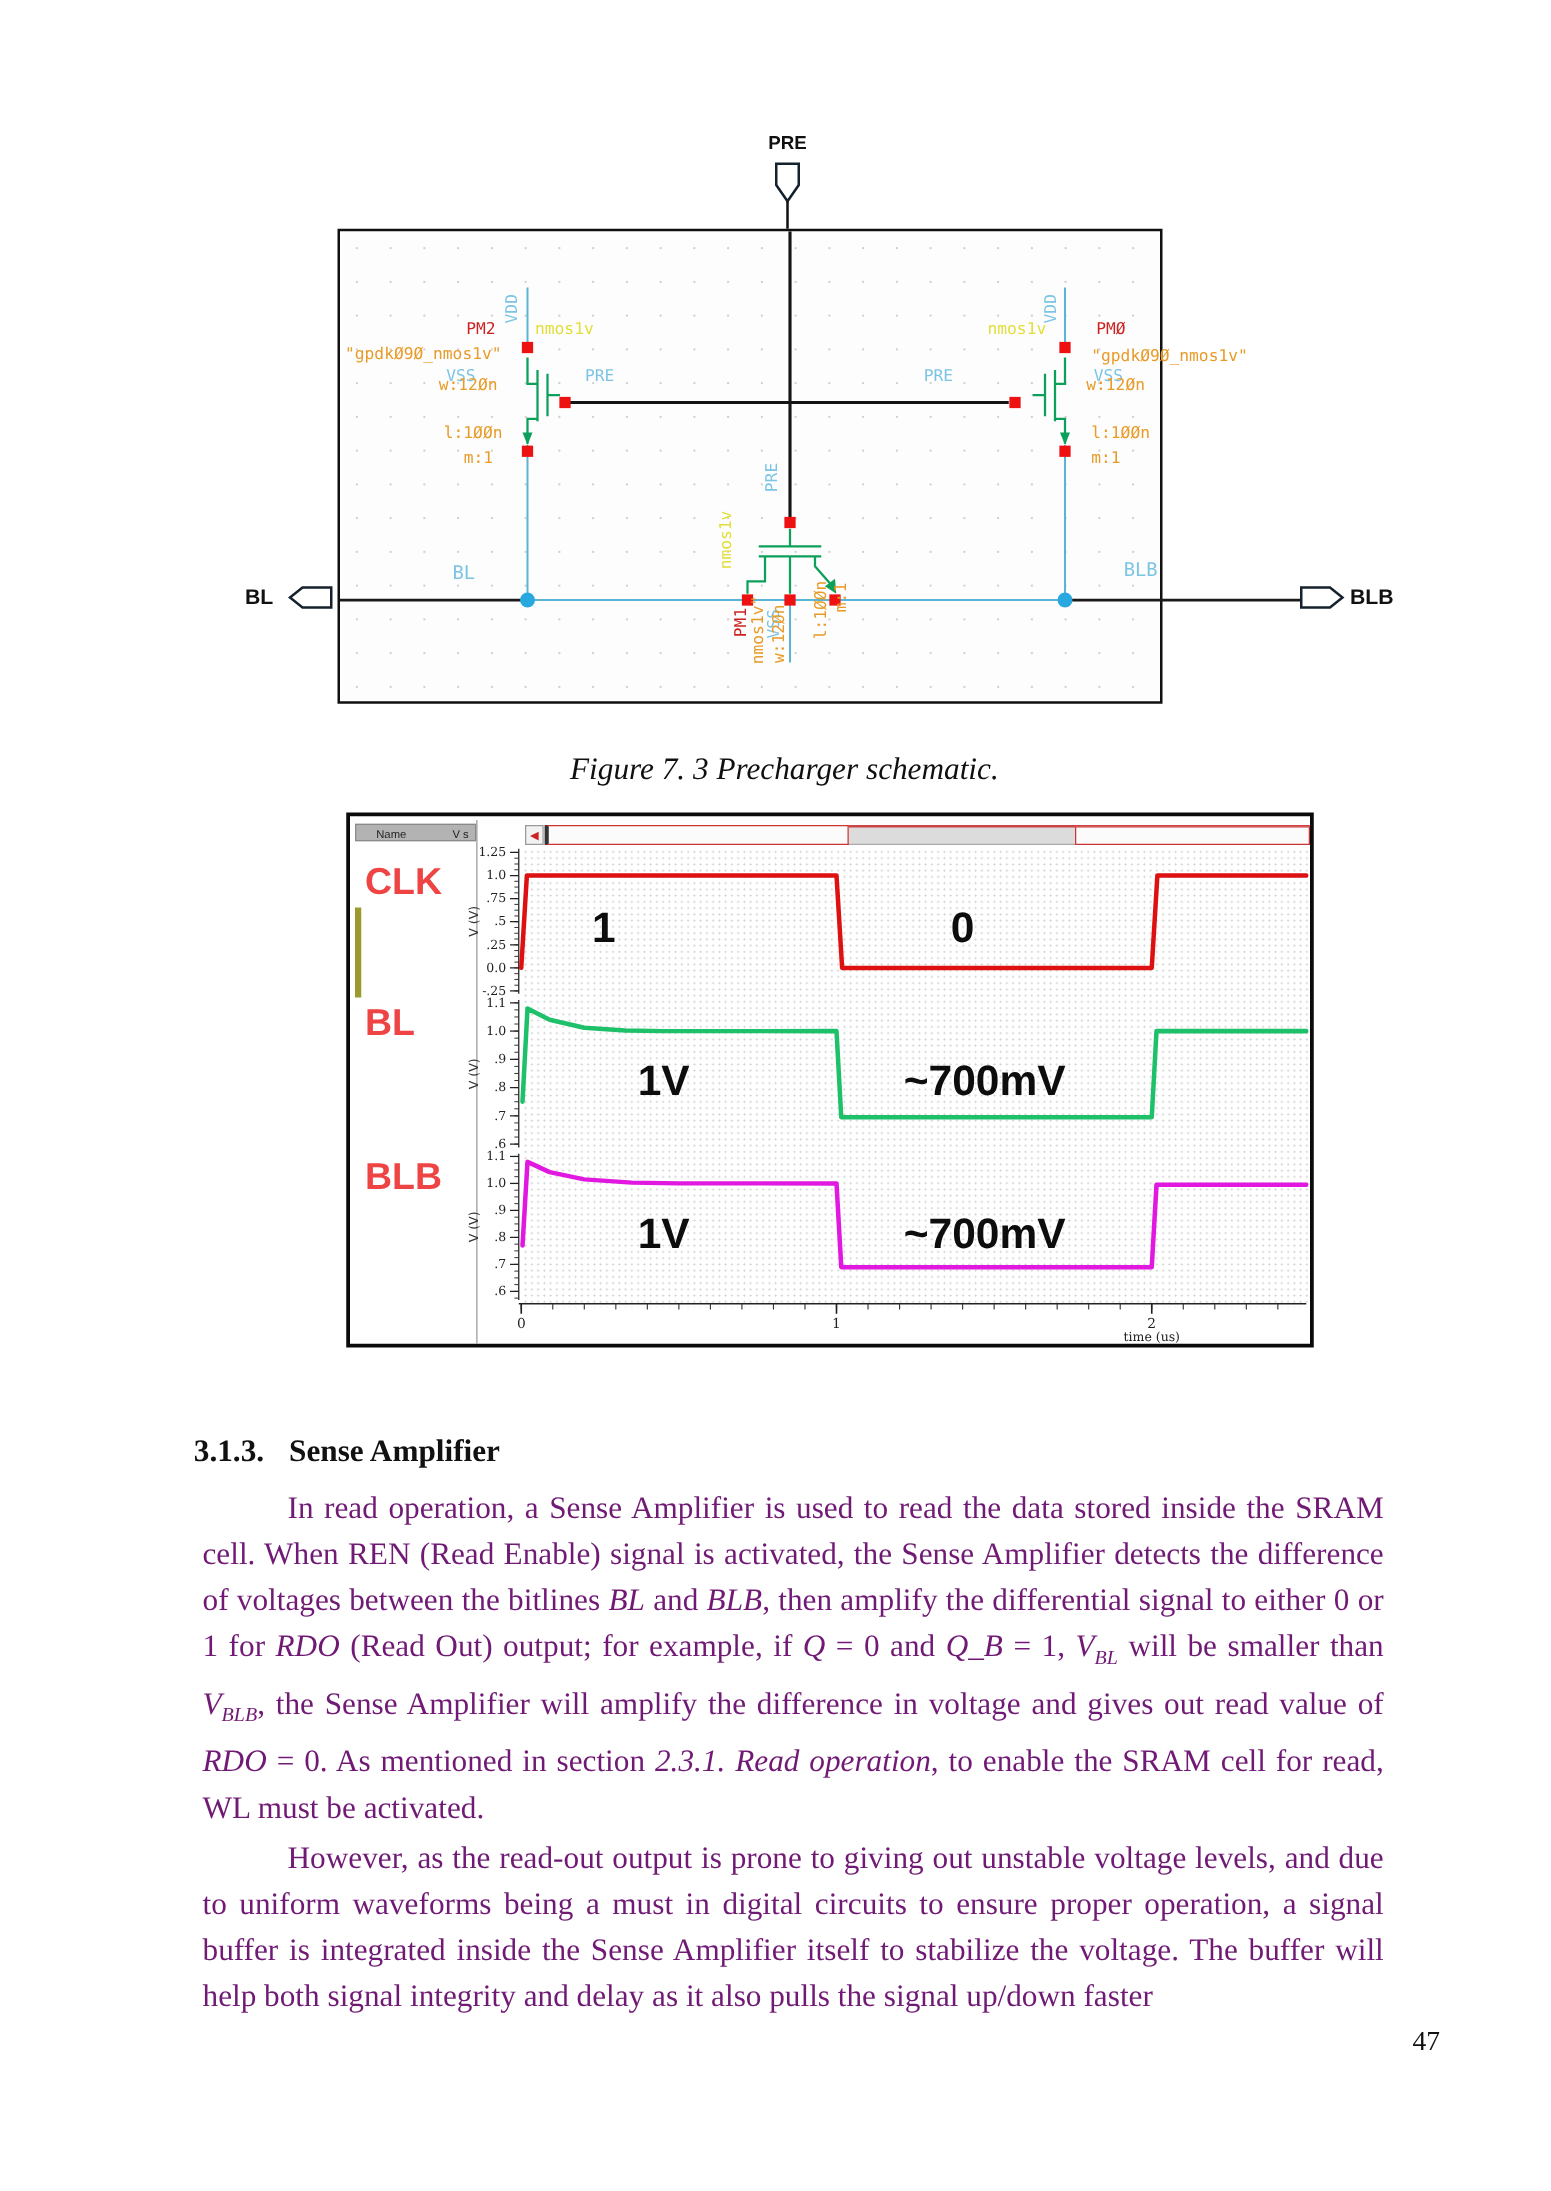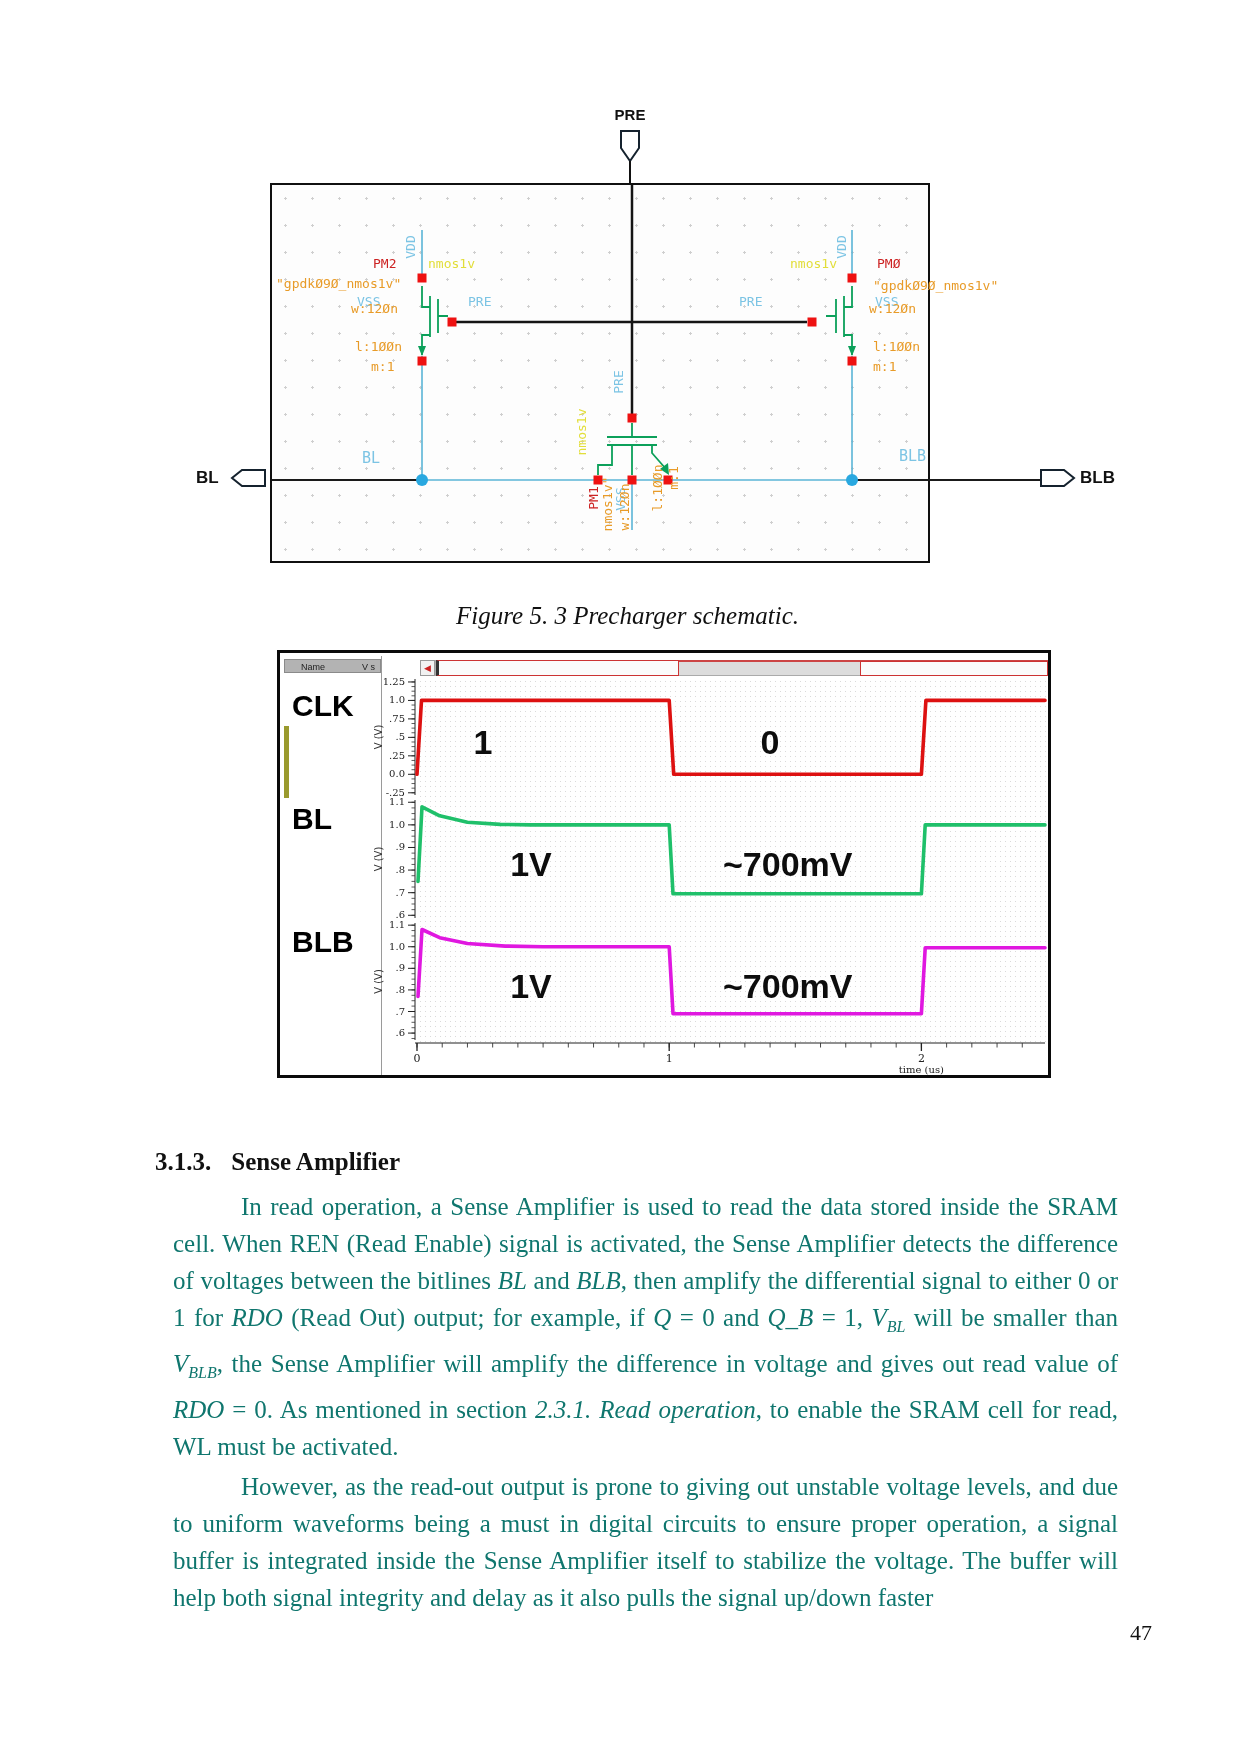--- a/index.html
+++ b/index.html
@@ -21,37 +21,37 @@
   .c-org{color:#e89b28;}
   .pre-top-label{position:absolute;left:606px;top:106px;width:48px;text-align:center;
      font:bold 15px "Liberation Sans",sans-serif;color:#111;}
   .pin-text{position:absolute;font:bold 17px "Liberation Sans",sans-serif;color:#111;}
 
   
   .caption{position:absolute;left:155px;width:945px;text-align:center;
      font:italic 25px "Liberation Serif",serif;color:#101010;}
   .heading{position:absolute;left:155px;top:1148px;font:bold 25px "Liberation Serif",serif;}
   .heading .hnum{display:inline-block;margin-right:20px;}
-  .para{position:absolute;left:173px;width:945px;text-align:justify;
-     font:25px/37px "Liberation Serif",serif;color:#0f766e;text-indent:68px;}
+  .para{position:absolute;left:162px;width:945px;text-align:justify;
+     font:25px/37px "Liberation Serif",serif;color:#701a75;text-indent:68px;}
   .para .it{font-style:italic;}
   .para sub{font-size:16px;font-style:italic;}
   .pagenum{position:absolute;right:89px;top:1620px;font:22px "Liberation Serif",serif;}
 
   
   .wavewin{position:absolute;left:277px;top:650px;width:774px;height:428px;
     box-sizing:border-box;border:3px solid #0a0a0a;background:#ffffff;}
   .wv-header{position:absolute;left:4px;top:6px;width:97px;height:14px;background:#b3b3b3;
     border:1px solid #8a8a8a;box-sizing:border-box;
     font:9px "Liberation Sans",sans-serif;color:#222;}
   .wv-header .hn{position:absolute;left:16px;top:2px;}
   .wv-header .hv{position:absolute;right:5px;top:2px;}
   .wv-sep{position:absolute;left:101px;top:3px;width:1px;height:419px;background:#9a9a9a;}
   .olive{position:absolute;left:4px;top:73px;width:5px;height:72px;background:#9a9a2e;}
-  .signame{position:absolute;left:12px;font:bold 30px "Liberation Sans",sans-serif;color:#000000;}
+  .signame{position:absolute;left:12px;font:bold 30px "Liberation Sans",sans-serif;color:#ef4444;}
   .plotbg{position:absolute;left:138px;top:26px;width:630px;height:367px;
     background-image:radial-gradient(rgba(70,70,70,0.20) 0.8px, transparent 0.95px);
     background-size:5px 5px;}
   .sbar-btn{position:absolute;left:140px;top:7px;width:15px;height:16px;background:#f2f2f2;
     border:1px solid #999;box-sizing:border-box;color:#cc2222;font:9px "Liberation Sans",sans-serif;
     text-align:center;line-height:14px;}
   .sbar-track{position:absolute;left:155px;top:7px;width:613px;height:16px;background:#dcdcdc;
     border:1px solid #aaa;box-sizing:border-box;}
   .sbar-slider1{position:absolute;left:156px;top:7px;width:243px;height:16px;background:#fbfbfb;
     border:1px solid #cc3333;border-left:3px solid #333;box-sizing:border-box;}
@@ -148,21 +148,21 @@
 
   <div class="pin-text" style="left:196px;top:468px;">BL</div>
   <svg class="abs" style="left:228px;top:467px;" width="40" height="22">
     <polygon points="37,3 14,3 4,11 14,19 37,19" fill="#ffffff" stroke="#15222e" stroke-width="2"></polygon>
   </svg>
   <svg class="abs" style="left:1038px;top:467px;" width="40" height="22">
     <polygon points="3,3 26,3 36,11 26,19 3,19" fill="#ffffff" stroke="#15222e" stroke-width="2"></polygon>
   </svg>
   <div class="pin-text" style="left:1080px;top:468px;">BLB</div>
 
-  <div class="caption" style="top:602px;">Figure 5. 3 Precharger schematic.</div>
+  <div class="caption" style="top:602px;">Figure 7. 3 Precharger schematic.</div>
 
   <div class="wavewin">
     <div class="wv-header">
       <span class="hn">Name</span>
       <span class="hv">V s</span>
     </div>
     <div class="olive"></div>
     <div class="wv-sep"></div>
 
     <div class="signame" style="top:36px;">CLK</div>

